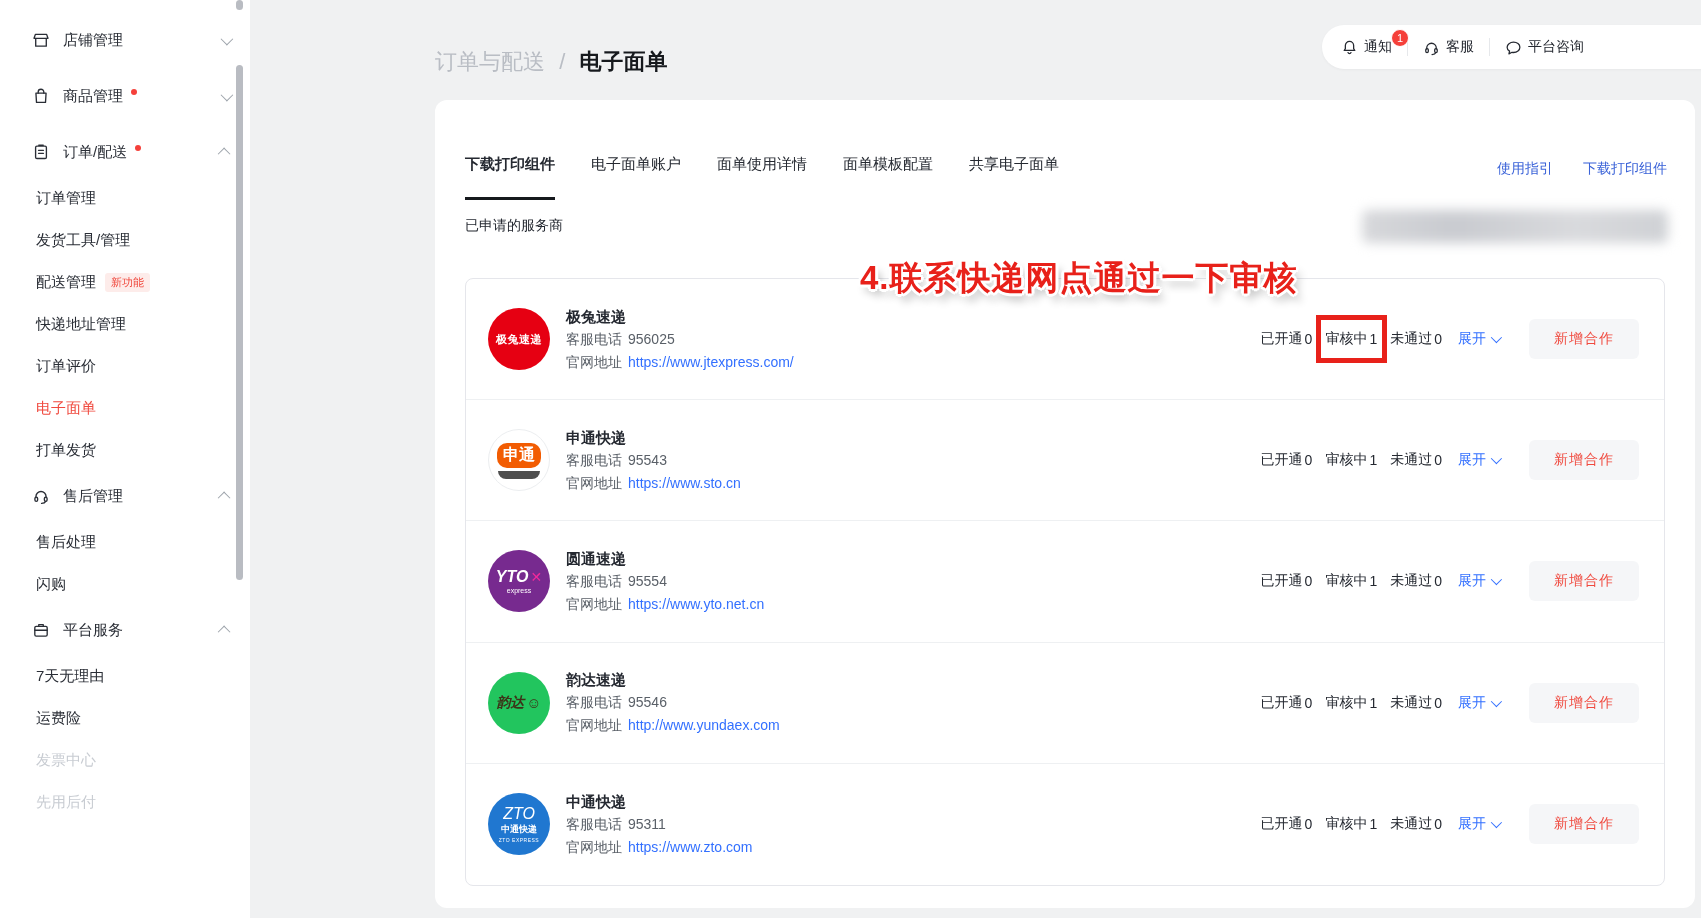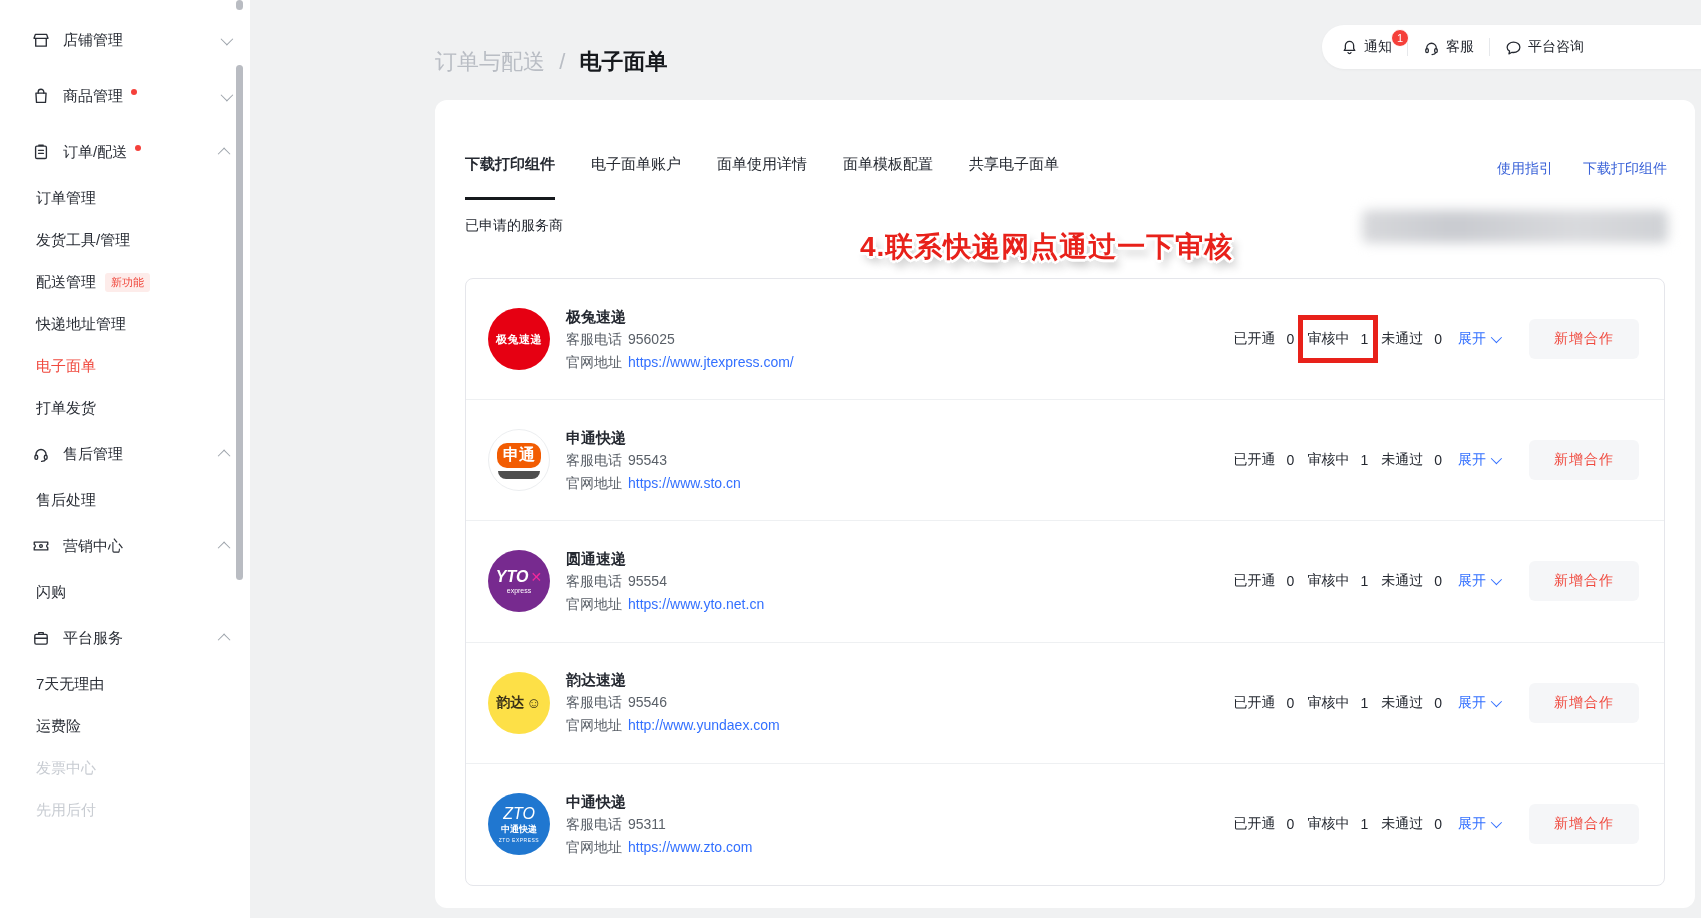--- a/index.html
+++ b/index.html
@@ -38,49 +38,49 @@
   .notif-badge{position:absolute;top:-9px;right:-2px;min-width:18px;height:18px;border-radius:9px;background:#f5403a;color:#fff;font-size:11px;display:flex;align-items:center;justify-content:center;border:1.5px solid #fff;box-sizing:border-box;padding:0 4px;}
   
   .card{position:absolute;left:435px;top:100px;width:1260px;height:808px;background:#fff;border-radius:12px;}
   .tabs{position:absolute;top:55px;left:30px;display:flex;gap:36px;}
   .tab{font-size:15px;color:#252931;padding-bottom:23px;cursor:pointer;}
   .tab.active{font-weight:700;border-bottom:3px solid #16191d;}
   .top-links{position:absolute;top:60px;right:28px;display:flex;gap:30px;font-size:14px;color:#3b63d8;}
   .top-links span{cursor:pointer;}
   .section-title{position:absolute;top:117px;left:30px;font-size:14px;color:#252931;}
   .blur-box{position:absolute;top:110px;left:927px;width:306px;height:33px;border-radius:6px;background:linear-gradient(90deg,#d7d8db,#c9cbd0 30%,#d9dadd 70%,#cfd1d5);filter:blur(6px);}
-  .annotation{position:absolute;left:425px;top:128px;font-size:28px;font-weight:900;color:#e8211a;letter-spacing:1px;z-index:6;white-space:nowrap;
+  .annotation{position:absolute;left:425px;top:156px;font-size:33px;font-weight:900;color:#e8211a;letter-spacing:1px;z-index:6;white-space:nowrap;
     text-shadow:-2px -2px 0 #fff,2px -2px 0 #fff,-2px 2px 0 #fff,2px 2px 0 #fff,0 -3px 0 #fff,0 3px 0 #fff,-3px 0 0 #fff,3px 0 0 #fff,5px 7px 9px rgba(0,0,0,.3);}
   .provider-list{position:absolute;left:30px;top:178px;width:1200px;height:608px;border:1px solid #e5e6eb;border-radius:8px;box-sizing:border-box;}
   .row{display:flex;align-items:center;height:121.2px;padding:0 25px 0 22px;border-bottom:1px solid #eef0f2;position:relative;box-sizing:border-box;}
   .row:last-child{border-bottom:none;}
   .logo{width:62px;height:62px;border-radius:50%;flex:none;display:flex;flex-direction:column;align-items:center;justify-content:center;position:relative;overflow:hidden;margin-right:16px;color:#fff;}
   .lg-row{display:flex;align-items:center;gap:2px;}
   .logo.jt{background:#e60012;}
   .logo.jt .l1{font-size:11px;font-weight:700;letter-spacing:0.5px;}
   .logo.sto{background:#fff;border:1px solid #eceef0;box-sizing:border-box;}
   .logo.sto .sto-box{background:#f25c02;color:#fff;font-size:16px;font-weight:900;padding:4px 6px 5px;border-radius:10px;line-height:1;margin-top:2px;}
   .logo.sto .sto-swoosh{width:42px;height:8px;background:#4e4e4e;border-radius:0 0 21px 21px;margin-top:3px;}
   .logo.yto{background:#772a8f;}
   .logo.yto .l1{font-size:16px;font-weight:900;font-style:italic;}
   .logo.yto .accent{color:#f3299b;font-size:14px;font-weight:900;}
   .logo.yto .l2{font-size:7px;text-transform:lowercase;margin-top:1px;}
-  .logo.yunda{background:#fde047;color:#3c3318;}
+  .logo.yunda{background:#22c55e;color:#3c3318;font-style:italic;}
   .logo.yunda .l1{font-size:14px;font-weight:900;}
   .logo.yunda .l2{font-size:15px;font-weight:900;}
   .logo.zto{background:#2077d0;}
   .logo.zto .l1{font-size:16px;font-weight:400;font-style:italic;line-height:1;}
   .logo.zto .l2{font-size:9px;font-weight:700;margin-top:1px;}
   .logo.zto .l3{font-size:5px;letter-spacing:0.5px;margin-top:1px;}
   .info{display:flex;flex-direction:column;gap:2px;}
   .info .name{font-size:15px;color:#252931;font-weight:600;line-height:21px;}
   .info .detail{font-size:14px;color:#5a6068;line-height:21px;display:flex;gap:6px;}
   .detail .url{color:#3370ff;cursor:pointer;}
   .stats{margin-left:auto;display:flex;align-items:center;gap:13px;font-size:14px;color:#252931;}
-  .stat{display:flex;gap:11px;align-items:center;position:relative;}
+  .stat{display:flex;gap:2px;align-items:center;position:relative;}
   .red-boxed::after{content:"";position:absolute;top:-15px;bottom:-15px;left:-9px;right:-10px;border:5px solid #e8211a;z-index:5;}
   .expand{color:#3370ff;display:flex;align-items:center;gap:5px;margin-left:3px;cursor:pointer;}
   .chev-blue{width:7px;height:7px;border-right:1.5px solid #3370ff;border-bottom:1.5px solid #3370ff;transform:rotate(45deg) translateY(-2px);}
   .add-btn{margin-left:17px;background:#f5f6f8;color:#f0493e;font-size:14px;padding:11px 25px;border-radius:6px;border:none;letter-spacing:1px;cursor:pointer;font-family:inherit;}
   svg{display:block;}
 </style>
 </head>
 <body>
 
 <div class="sidebar">
@@ -126,20 +126,23 @@
     </div>
   <div class="sub">
       <span>发货工具/管理</span>
     </div>
   <div class="sub">
       <span>配送管理</span>
       <span class="badge-new">新功能</span>
     </div>
   <div class="sub">
       <span>快递地址管理</span>
+    </div>
+  <div class="sub">
+      <span>订单评价</span>
     </div>
   <div class="sub active">
       <span>电子面单</span>
     </div>
   <div class="sub">
       <span>打单发货</span>
     </div>
 
   <div class="sgroup-gap"></div>
   <div class="sgroup">
@@ -152,30 +155,20 @@
         </svg>
     </span>
     <span class="slabel">售后管理</span>
     <span class="chev up"></span>
   </div>
   <div class="sub">
       <span>售后处理</span>
     </div>
 
   <div class="sgroup-gap"></div>
-  <div class="sgroup">
-    <span class="sicon">
-      <svg viewBox="0 0 16 16" fill="none" stroke="#2a2e36" stroke-width="1.2" stroke-linecap="round" stroke-linejoin="round">
-          <path d="M2 4.5h12v2.1a1.5 1.5 0 0 0 0 2.8v2.1H2V9.4a1.5 1.5 0 0 0 0-2.8z"></path>
-          <circle cx="8" cy="8" r="1.2"></circle>
-        </svg>
-    </span>
-    <span class="slabel">营销中心</span>
-    <span class="chev up"></span>
-  </div>
   <div class="sub">
       <span>闪购</span>
     </div>
 
   <div class="sgroup-gap"></div>
   <div class="sgroup">
     <span class="sicon">
       <svg viewBox="0 0 16 16" fill="none" stroke="#2a2e36" stroke-width="1.2" stroke-linecap="round" stroke-linejoin="round">
           <rect x="2.5" y="4.8" width="11" height="8.7" rx="1.2"></rect>
           <path d="M6 4.8V3.2h4v1.6M2.5 8.2h11"></path>

